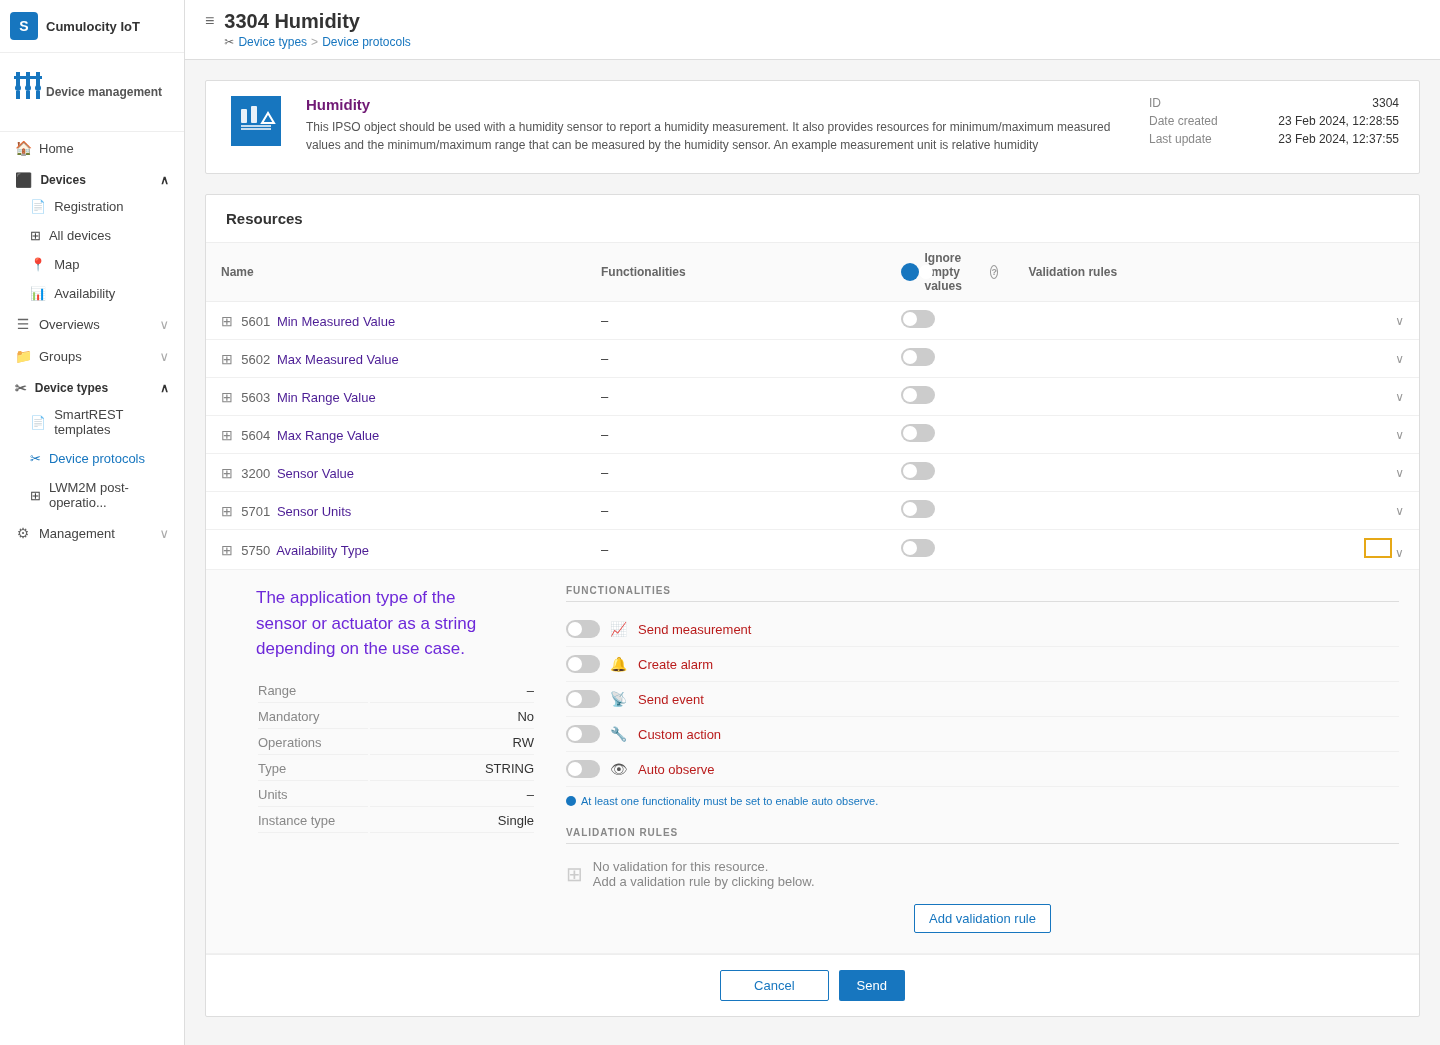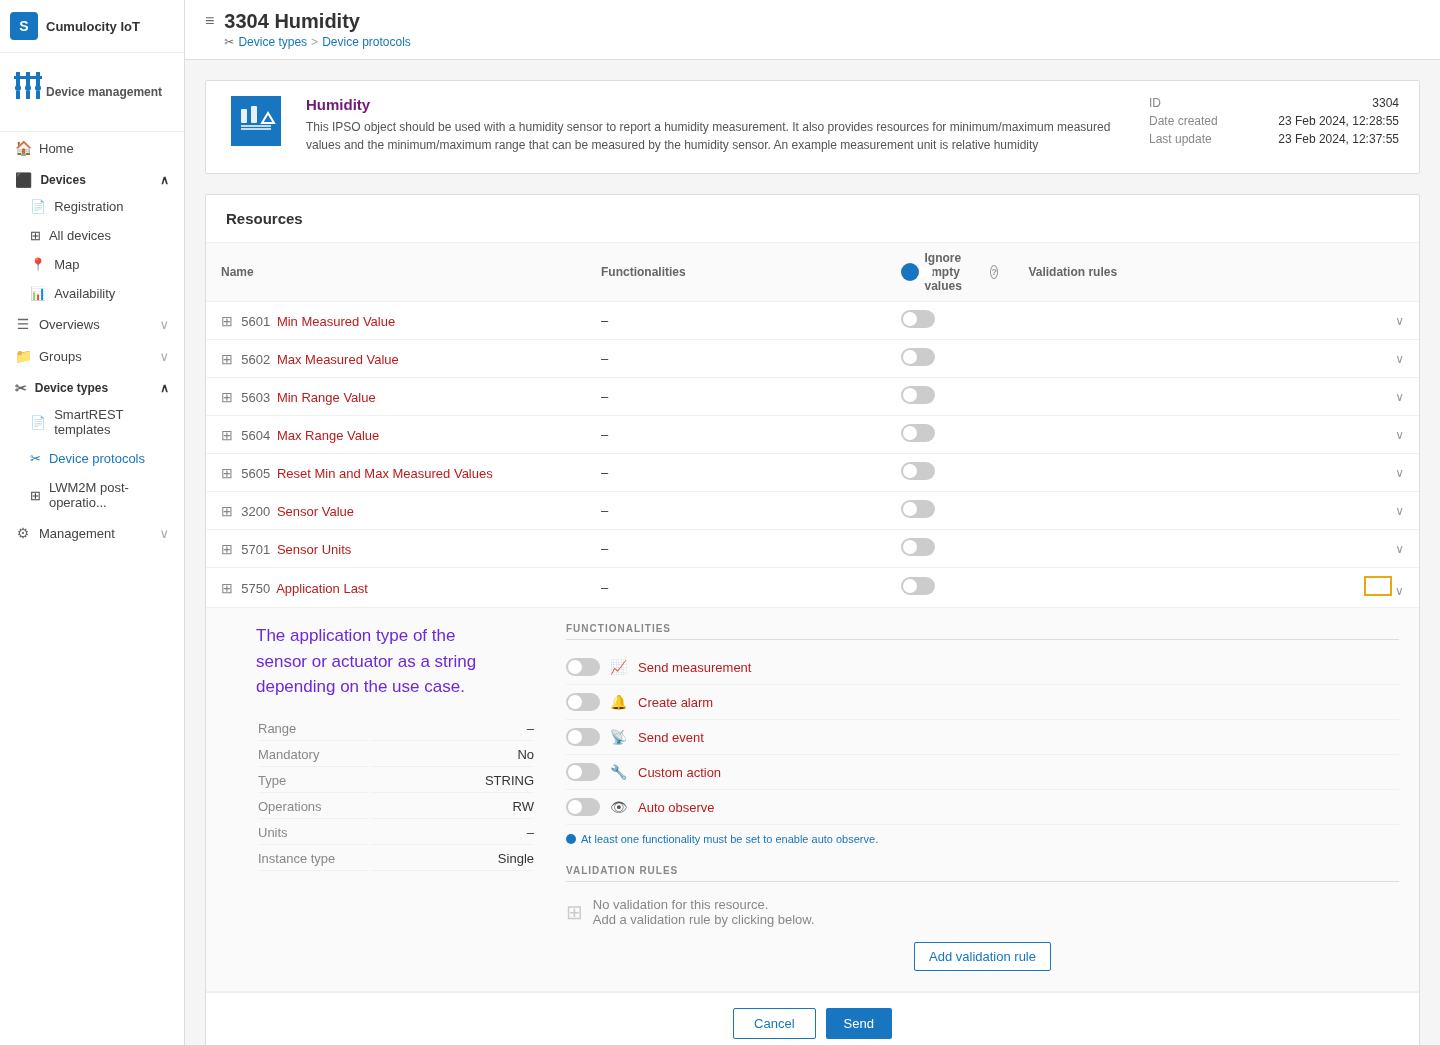--- a/index.html
+++ b/index.html
@@ -45,21 +45,21 @@
     .meta-label { color: #888; }
     .meta-value { color: #333; font-weight: normal; }
 
     
     .resources-section { background: #fff; border: 1px solid #ddd; border-radius: 2px; }
     .resources-header { padding: 15px 20px; border-bottom: 1px solid #eee; }
     .resources-title { font-size: 15px; font-weight: bold; color: #333; }
     .resources-table { width: 100%; border-collapse: collapse; }
     .resources-table th { font-size: 12px; color: #666; padding: 8px 15px; text-align: left; border-bottom: 1px solid #eee; background: #fafafa; }
     .resources-table td { padding: 8px 15px; border-bottom: 1px solid #f0f0f0; font-size: 13px; vertical-align: middle; }
-    .resource-name { color: #b91c1c; cursor: pointer; }
+    .resource-name { color: #4c1d95; cursor: pointer; }
     .resource-id { color: #666; margin-right: 3px; }
     .res-icon { color: #888; font-size: 14px; margin-right: 5px; }
 
     
     .toggle { position: relative; display: inline-block; width: 34px; height: 18px; cursor: pointer; }
     .toggle-slider { position: absolute; top: 0; left: 0; right: 0; bottom: 0; background: #ccc; border-radius: 18px; transition: .2s; }
     .toggle-slider:before { position: absolute; content: ""; height: 14px; width: 14px; left: 2px; bottom: 2px; background: white; border-radius: 50%; transition: .2s; }
     .toggle.on .toggle-slider { background: #1776bf; }
     .toggle.on .toggle-slider:before { transform: translateX(16px); }
 
@@ -80,21 +80,21 @@
     .func-label { color: #b91c1c; text-align: center; }
     .info-text { font-size: 11px; color: #1776bf; margin-top: 8px; display: flex; align-items: center; gap: 5px; }
     .info-dot { width: 10px; height: 10px; background: #1776bf; border-radius: 50%; display: inline-block; }
 
     .validation-section { margin-top: 20px; }
     .validation-empty { display: flex; align-items: center; gap: 10px; color: #888; font-size: 13px; margin: 15px 0; }
     .validation-icon { font-size: 20px; color: #ccc; }
     .add-validation-btn { border: 1px solid #1776bf; color: #1776bf; background: #fff; padding: 6px 14px; border-radius: 2px; cursor: pointer; font-size: 13px; }
 
     .action-buttons { display: flex; gap: 10px; padding: 15px 20px; border-top: 1px solid #eee; justify-content: center; }
-    .btn-cancel { border: 1px solid #1776bf; color: #1776bf; background: #fff; padding: 7px 20px; border-radius: 2px; cursor: pointer; font-size: 13px; }
+    .btn-cancel { border: 1px solid #1776bf; color: #1776bf; background: #fff; padding: 7px 33px; border-radius: 2px; cursor: pointer; font-size: 13px; }
     .btn-save { border: none; color: #fff; background: #1776bf; padding: 7px 18px; border-radius: 2px; cursor: pointer; font-size: 13px; }
 
     
     .chevron { color: #999; font-size: 12px; cursor: pointer; }
     .chevron.up { transform: rotate(180deg); display: inline-block; }
 
     
     .col-name { width: 380px; }
     .col-func { width: 300px; }
     .col-toggle { width: 120px; }
@@ -334,73 +334,56 @@
       </div>
     </td>
     <td class="col-validation" style="text-align:right;">
       
       <span class="chevron">∨</span>
     </td>
   </tr>
             <tr>
     <td class="col-name">
       <span class="res-icon">⊞</span>
-      <span class="resource-id">5605</span>
-      <span class="resource-name">Reset Min and Max Measured Values</span>
+      <span class="resource-id">3200</span>
+      <span class="resource-name">Sensor Value</span>
     </td>
     <td class="col-func">–</td>
     <td class="col-toggle">
       <div class="toggle">
         <div class="toggle-slider"></div>
       </div>
     </td>
     <td class="col-validation" style="text-align:right;">
       
       <span class="chevron">∨</span>
     </td>
   </tr>
             <tr>
     <td class="col-name">
       <span class="res-icon">⊞</span>
-      <span class="resource-id">3200</span>
-      <span class="resource-name">Sensor Value</span>
+      <span class="resource-id">5701</span>
+      <span class="resource-name">Sensor Units</span>
     </td>
     <td class="col-func">–</td>
     <td class="col-toggle">
       <div class="toggle">
         <div class="toggle-slider"></div>
       </div>
     </td>
     <td class="col-validation" style="text-align:right;">
       
       <span class="chevron">∨</span>
     </td>
   </tr>
             <tr>
     <td class="col-name">
       <span class="res-icon">⊞</span>
-      <span class="resource-id">5701</span>
-      <span class="resource-name">Sensor Units</span>
-    </td>
-    <td class="col-func">–</td>
-    <td class="col-toggle">
-      <div class="toggle">
-        <div class="toggle-slider"></div>
-      </div>
-    </td>
-    <td class="col-validation" style="text-align:right;">
-      
-      <span class="chevron">∨</span>
-    </td>
-  </tr>
-            <tr>
-    <td class="col-name">
-      <span class="res-icon">⊞</span>
       <span class="resource-id">5750</span>
-      <span class="resource-name">Application Last</span>
+      <span class="resource-name">Availability Type</span>
     </td>
     <td class="col-func">–</td>
     <td class="col-toggle">
       <div class="toggle">
         <div class="toggle-slider"></div>
       </div>
     </td>
     <td class="col-validation" style="text-align:right;">
       <span style="display:inline-block;border:2px solid #e6a817;padding:2px 6px;min-width:28px;min-height:20px;"></span>
       <span class="chevron up">∧</span>
@@ -417,27 +400,27 @@
         <td class="detail-label">Range</td>
         <td class="detail-value">–</td>
       </tr>
 
       <tr>
         <td class="detail-label">Mandatory</td>
         <td class="detail-value">No</td>
       </tr>
 
       <tr>
+        <td class="detail-label">Operations</td>
+        <td class="detail-value">RW</td>
+      </tr>
+
+      <tr>
         <td class="detail-label">Type</td>
         <td class="detail-value">STRING</td>
-      </tr>
-
-      <tr>
-        <td class="detail-label">Operations</td>
-        <td class="detail-value">RW</td>
       </tr>
 
       <tr>
         <td class="detail-label">Units</td>
         <td class="detail-value">–</td>
       </tr>
 
       <tr>
         <td class="detail-label">Instance type</td>
         <td class="detail-value">Single</td>

